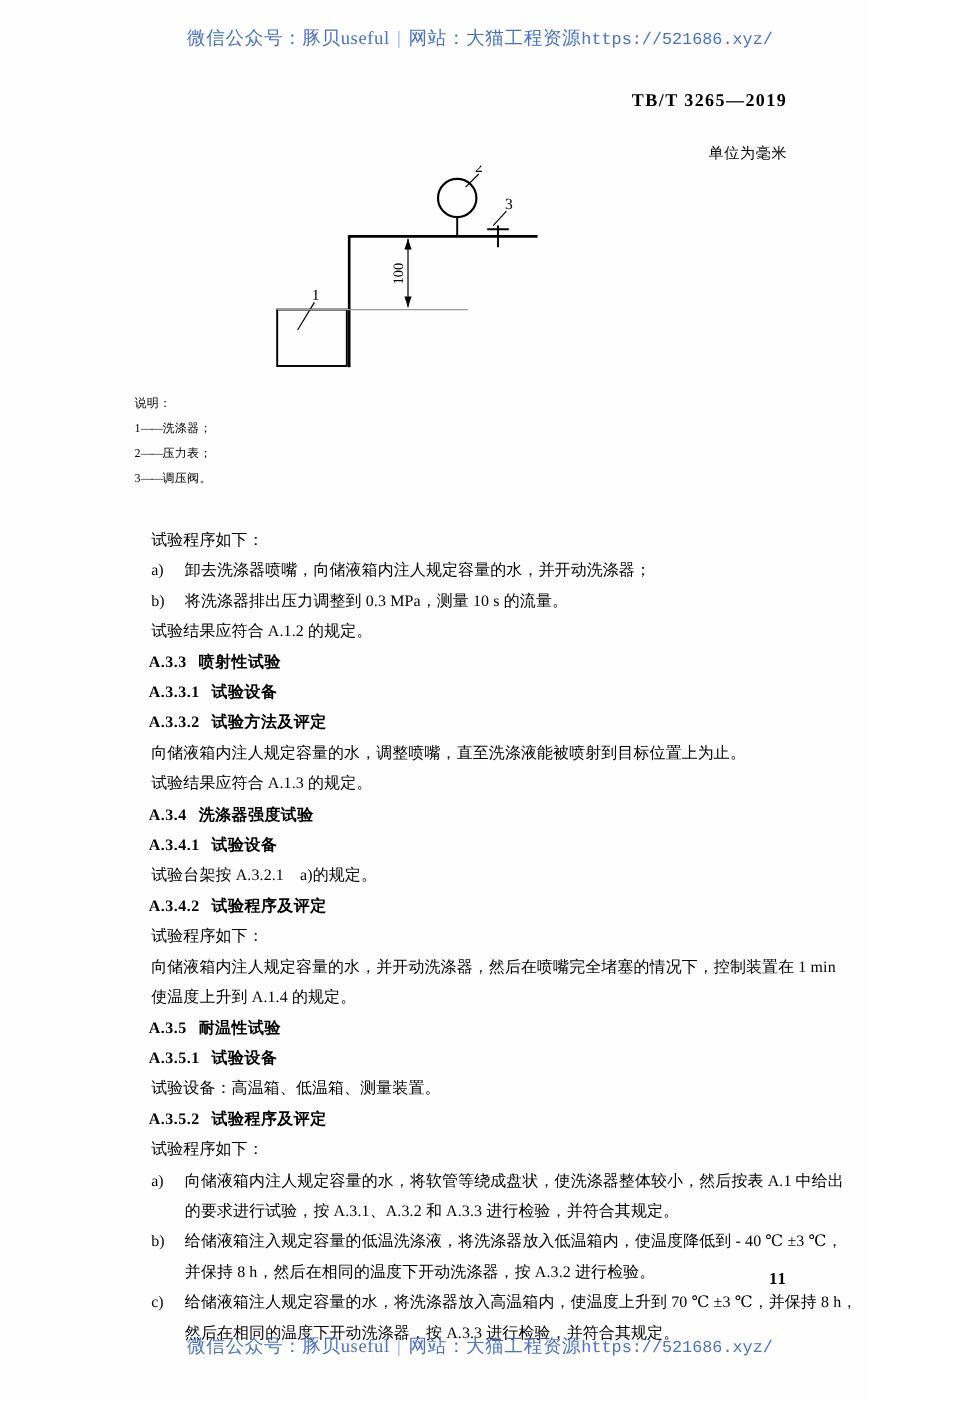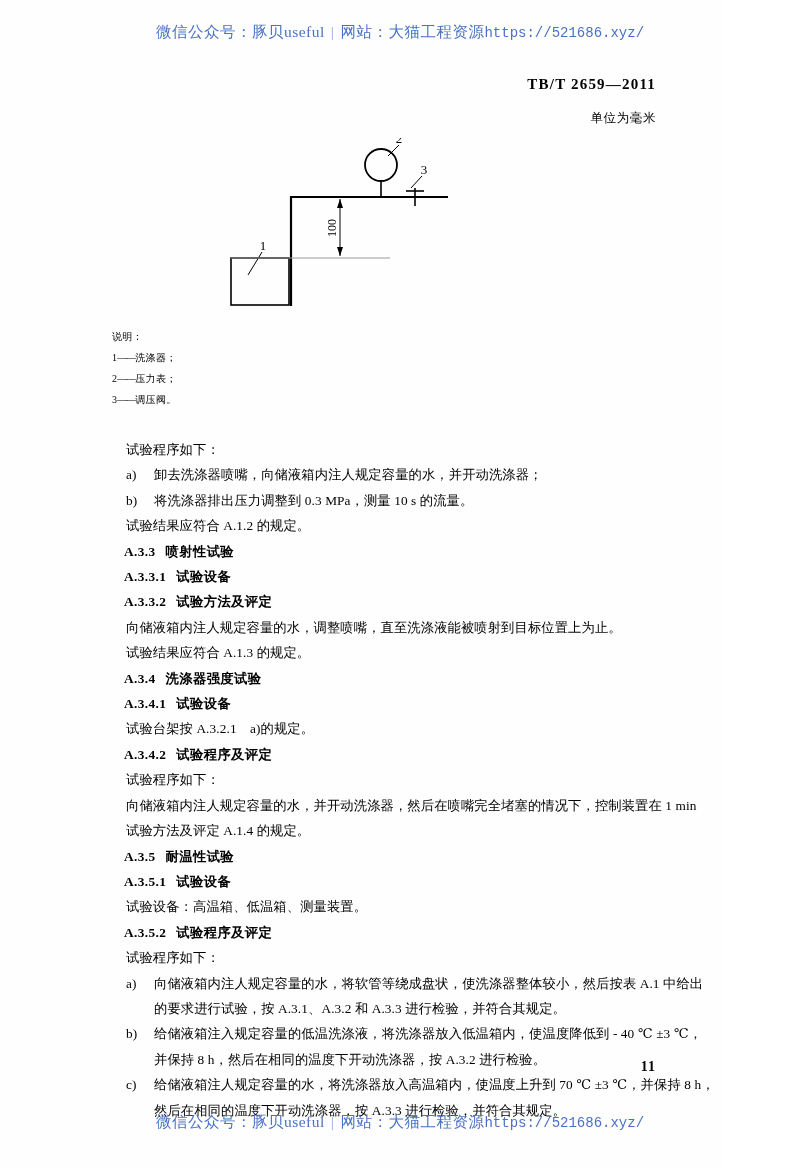--- a/index.html
+++ b/index.html
@@ -51,21 +51,21 @@
     font-weight: bold;
     font-size: 15px;
     letter-spacing: 1.2px;
     white-space: nowrap;
   }
 
   
   #unit-note {
     position: absolute;
     right: 68px;
-    top: 110px;
+    top: 120px;
     font-size: 12.5px;
     letter-spacing: 0.6px;
     white-space: nowrap;
   }
 
   
   #figure-area {
     position: absolute;
     left: 0;
     top: 138px;
@@ -152,21 +152,21 @@
 </style>
 </head>
 <body>
 
 <div id="page">
 
   <div class="watermark" id="watermark-top">
     <span>微信公众号：</span><span>豚贝useful</span><span class="sep">|</span><span>网站：</span><span>大猫工程资源</span><span class="url">https://521686.xyz/</span>
   </div>
 
-  <div id="std-number">TB/T 2659—2011</div>
+  <div id="std-number">TB/T 3265—2019</div>
 
   <div id="unit-note">单位为毫米</div>
 
   <div id="figure-area">
     <svg width="800" height="180" viewBox="0 0 800 180">
 
       <rect x="231" y="120" width="58" height="47" fill="none" stroke="#000000" stroke-width="1.6"></rect>
 
       <line x1="291" y1="58" x2="291" y2="168" stroke="#000000" stroke-width="2.2"></line>
 
@@ -254,21 +254,21 @@
     </div>
 
     <div class="para indent">试验台架按 A.3.2.1　a)的规定。</div>
 
     <div class="heading">
       <span class="num">A.3.4.2</span><span>试验程序及评定</span>
     </div>
 
     <div class="para indent">试验程序如下：</div>
     <div class="para indent">向储液箱内注人规定容量的水，并开动洗涤器，然后在喷嘴完全堵塞的情况下，控制装置在 1 min</div>
-    <div class="para indent">试验方法及评定 A.1.4 的规定。</div>
+    <div class="para indent">使温度上升到 A.1.4 的规定。</div>
 
     <div class="heading">
       <span class="num">A.3.5</span><span>耐温性试验</span>
     </div>
 
     <div class="heading">
       <span class="num">A.3.5.1</span><span>试验设备</span>
     </div>
 
     <div class="para indent">试验设备：高温箱、低温箱、测量装置。</div>

